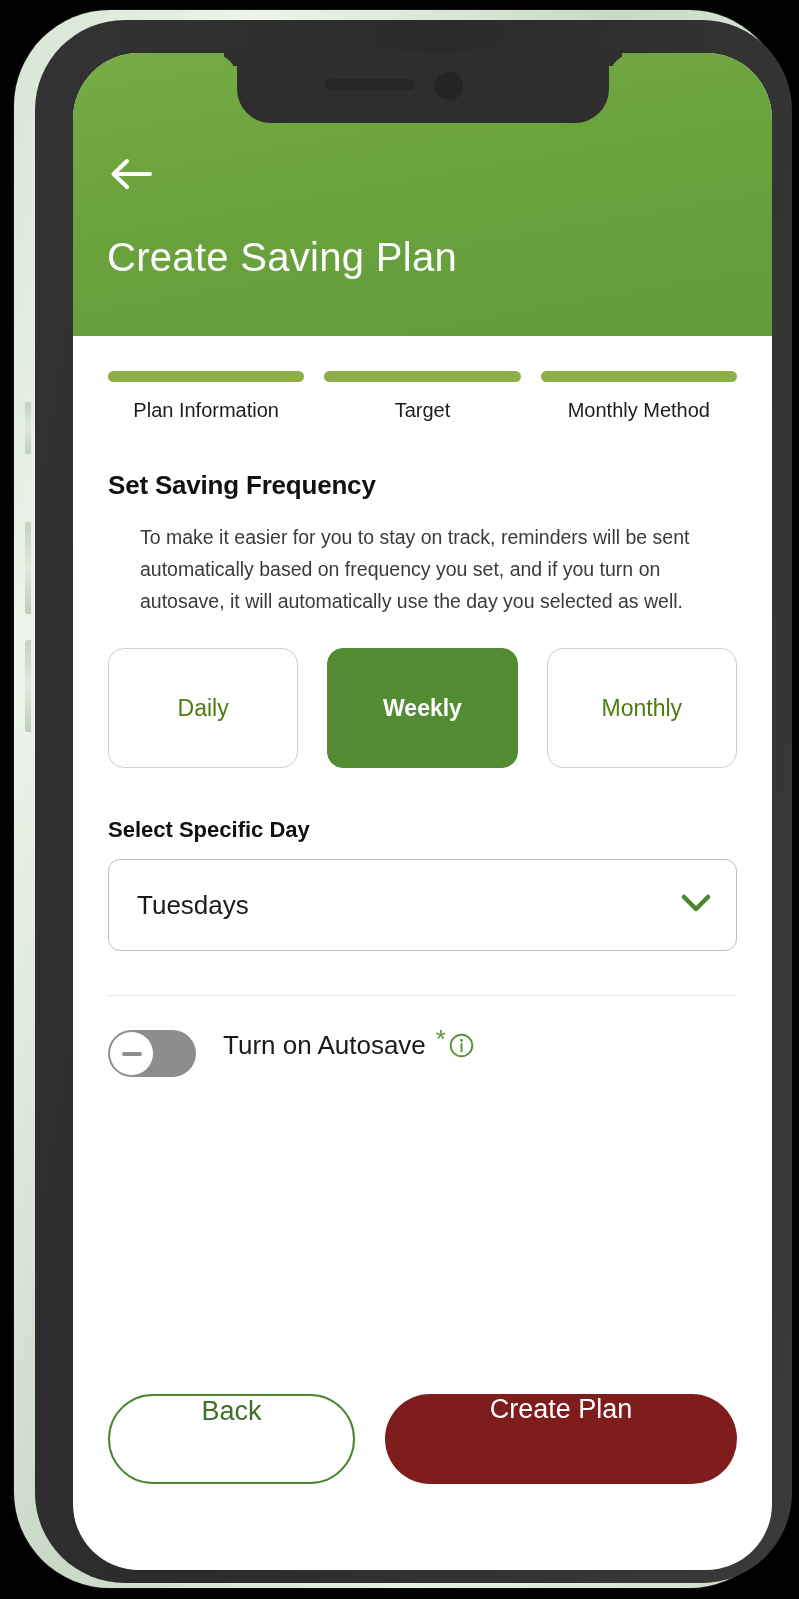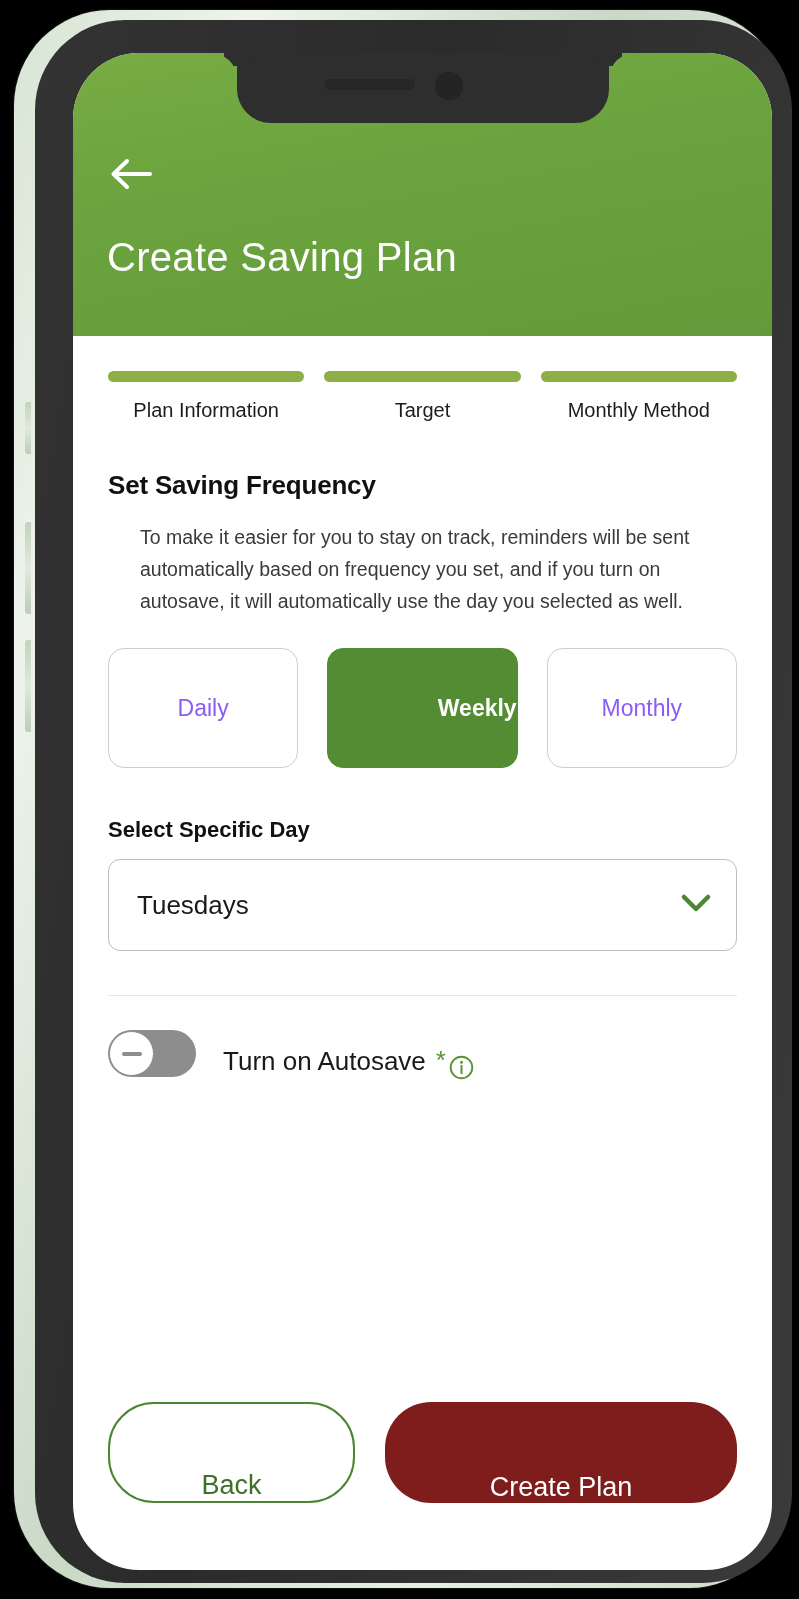--- a/index.html
+++ b/index.html
@@ -194,28 +194,27 @@
     display: flex;
     align-items: center;
     justify-content: center;
     font-size: 23px;
     cursor: pointer;
     box-sizing: border-box;
   }
   .freq-btn.inactive {
     background: #ffffff;
     border: 1.5px solid #cfcfcf;
-    color: #8b5cf6;
+    color: #4d7c0f;
   }
   .freq-btn.active {
     background: #548c33;
     border: 1.5px solid #548c33;
     color: #ffffff;
     font-weight: bold;
-    justify-content: flex-end;
   }
 
   
   .field-label {
     margin-top: 49px;
     font-size: 22px;
     font-weight: bold;
     color: #111111;
   }
   .select-box {
@@ -239,21 +238,21 @@
   
   .divider {
     margin-top: 44px;
     height: 1px;
     background: #e6e6e6;
   }
 
   
   .autosave-row {
     display: flex;
-    align-items: flex-end;
+    align-items: flex-start;
     margin-top: 34px;
   }
   .toggle {
     width: 88px;
     height: 47px;
     border-radius: 24px;
     background: #8d8d8d;
     position: relative;
     cursor: pointer;
     flex: none;
@@ -304,29 +303,28 @@
   
   .footer-row {
     position: absolute;
     left: 35px;
     right: 35px;
     top: 1341px;
     display: flex;
     gap: 30px;
   }
   .btn {
-    height: 101px;
+    height: 90px;
     border-radius: 46px;
     display: flex;
-    align-items: flex-end;
+    align-items: flex-start;
     justify-content: center;
     font-size: 27px;
     cursor: pointer;
     box-sizing: border-box;
-    margin-top: 8px;
   }
   .btn-back {
     width: 247px;
     background: #ffffff;
     border: 2px solid #4e8530;
     color: #3f6f28;
   }
   .btn-create {
     flex: 1;
     background: #7f1d1d;

